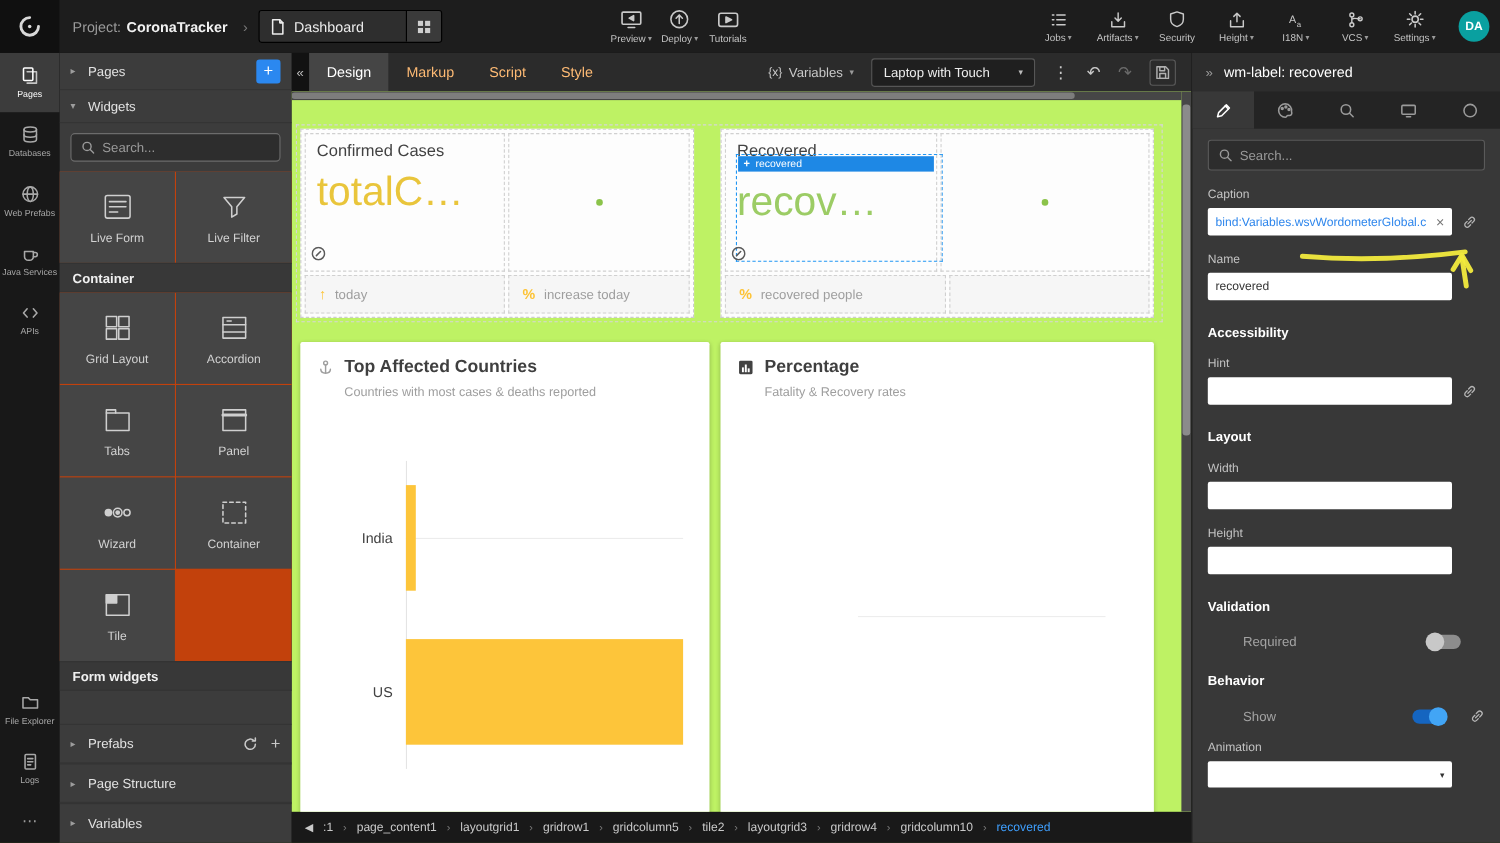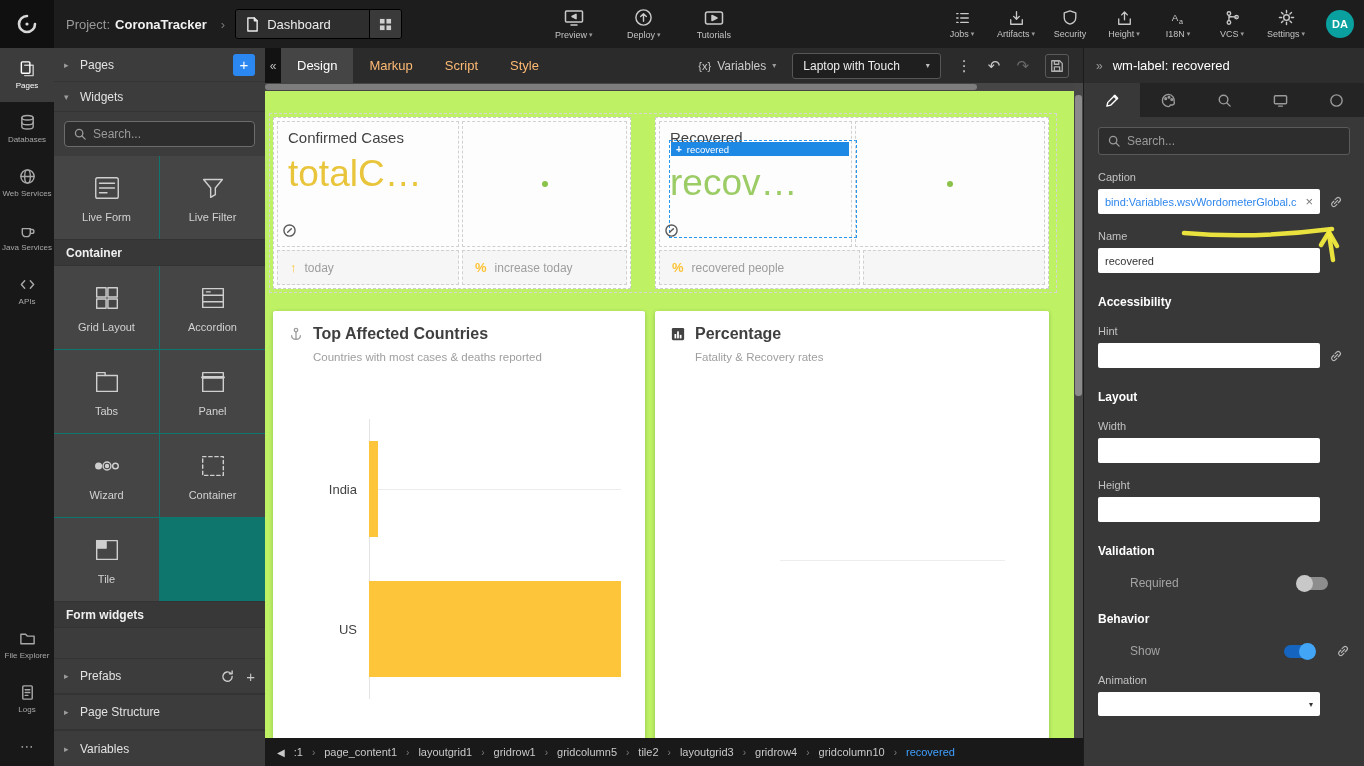--- a/index.html
+++ b/index.html
@@ -9,41 +9,41 @@
 
   
   #topbar { position:absolute; left:0; top:0; width:1364px; height:48px; background:#1d1d1d; display:flex; align-items:center; z-index:30; }
   .logo-box { width:54px; height:48px; background:#101010; display:flex; align-items:center; justify-content:center; color:#d8d8d8; flex:0 0 54px; }
   .proj { margin-left:12px; font-size:13px; color:#9a9a9a; white-space:nowrap; }
   .proj b { color:#f2f2f2; font-weight:700; margin-left:5px; }
   .proj-chev { color:#777; font-size:13px; margin:0 10px 0 14px; }
   .page-sel { display:flex; align-items:stretch; height:30px; border:1px solid #000; border-radius:3px; overflow:hidden; }
   .page-sel .ps-main { background:#2e2e2e; display:flex; align-items:center; gap:8px; padding:0 38px 0 10px; color:#ececec; font-size:13px; }
   .page-sel .ps-grid { background:#3a3a3a; width:32px; display:flex; align-items:center; justify-content:center; color:#cfcfcf; border-left:1px solid #000; }
-  .tb-center { display:flex; gap:26px; margin-left:150px; }
+  .tb-center { display:flex; margin-left:150px; }
   .tb-right { display:flex; gap:10px; margin-left:auto; margin-right:10px; align-items:center; }
   .tb-item { display:flex; flex-direction:column; align-items:center; justify-content:center; min-width:44px; color:#c9c9c9; cursor:pointer; }
   .tb-item .lbl { font-size:9px; color:#c3c3c3; margin-top:3px; display:flex; align-items:center; gap:2px; white-space:nowrap; }
   .tb-item .lbl .crt { font-size:7px; color:#9a9a9a; }
   .avatar { width:28px; height:28px; border-radius:50%; background:#0aa0a0; color:#fff; font-size:11px; font-weight:700; display:flex; align-items:center; justify-content:center; margin-left:8px; }
 
   
   #rail { position:absolute; left:0; top:48px; width:54px; height:718px; background:#181818; display:flex; flex-direction:column; z-index:20; }
   .rail-item { height:54px; display:flex; flex-direction:column; align-items:center; justify-content:center; gap:4px; color:#a8a8a8; font-size:8px; text-align:center; line-height:1.15; cursor:pointer; padding:0 2px; }
   .rail-item.active { background:#3c3c3c; color:#fff; }
   .rail-spacer { flex:1; }
   .rail-dots { height:40px; display:flex; align-items:center; justify-content:center; color:#9a9a9a; font-size:14px; cursor:pointer; }
 
   
   #left-panel { position:absolute; left:54px; top:48px; width:211px; height:718px; background:#3c3c3c; display:flex; flex-direction:column; z-index:10; }
   .lp-row { display:flex; align-items:center; height:34px; padding:0 10px; color:#e2e2e2; font-size:12px; border-bottom:1px solid #343434; flex:0 0 auto; cursor:pointer; }
   .lp-row .caret { color:#9d9d9d; font-size:9px; margin-right:8px; width:8px; }
   .lp-add { margin-left:auto; width:22px; height:22px; border-radius:3px; background:#2b88f0; color:#fff; font-size:15px; display:flex; align-items:center; justify-content:center; }
   .lp-search { margin:9px 10px; height:26px; background:#2d2d2d; border:1px solid #6c6c6c; border-radius:4px; display:flex; align-items:center; gap:7px; padding:0 9px; color:#9a9a9a; font-size:12px; flex:0 0 auto; }
-  .wgrid { display:grid; grid-template-columns:1fr 1fr; gap:1px; background:#0f766e; flex:0 0 auto; }
+  .wgrid { display:grid; grid-template-columns:1fr 1fr; gap:1px; background:#c2410c; flex:0 0 auto; }
   .wtile { background:#454545; height:83px; display:flex; flex-direction:column; align-items:center; justify-content:center; gap:8px; color:#d2d2d2; font-size:11px; cursor:pointer; }
   .wtile .wic { color:#cfcfcf; }
   .wcat { height:27px; background:#383838; color:#f0f0f0; font-size:12px; font-weight:700; display:flex; align-items:center; padding:0 12px; border-top:1px solid #333; border-bottom:1px solid #333; flex:0 0 auto; }
   .lp-bottom { margin-top:auto; flex:0 0 auto; }
   .lp-row.bt { border-top:1px solid #333; height:36px; }
   .lp-tools { margin-left:auto; display:flex; gap:12px; color:#c9c9c9; align-items:center; }
 
   
   #main { position:absolute; left:265px; top:48px; width:818px; height:718px; display:flex; flex-direction:column; }
   #toolbar { height:35px; background:#2b2b2b; display:flex; align-items:center; flex:0 0 35px; }
@@ -290,21 +290,21 @@
         <path d="M3 9c0 1.3 2.7 2.4 6 2.4s6-1.1 6-2.4"></path>
       </svg>
     <span>Databases</span>
   </div>
   <div class="rail-item">
     <svg class="ic" width="17" height="17" viewBox="0 0 18 18">
         <circle cx="9" cy="9" r="7"></circle>
         <ellipse cx="9" cy="9" rx="3" ry="7"></ellipse>
         <path d="M2 9h14"></path>
       </svg>
-    <span>Web Services</span>
+    <span>Web Prefabs</span>
   </div>
   <div class="rail-item">
     <svg class="ic" width="17" height="17" viewBox="0 0 18 18">
         <path d="M3.5 7h8.5v5a3.5 3.5 0 01-3.5 3.5H7A3.5 3.5 0 013.5 12z"></path>
         <path d="M12 8h1.8a2 2 0 010 4H12"></path>
       </svg>
     <span>Java Services</span>
   </div>
   <div class="rail-item">
     <svg class="ic" width="17" height="17" viewBox="0 0 18 18">

